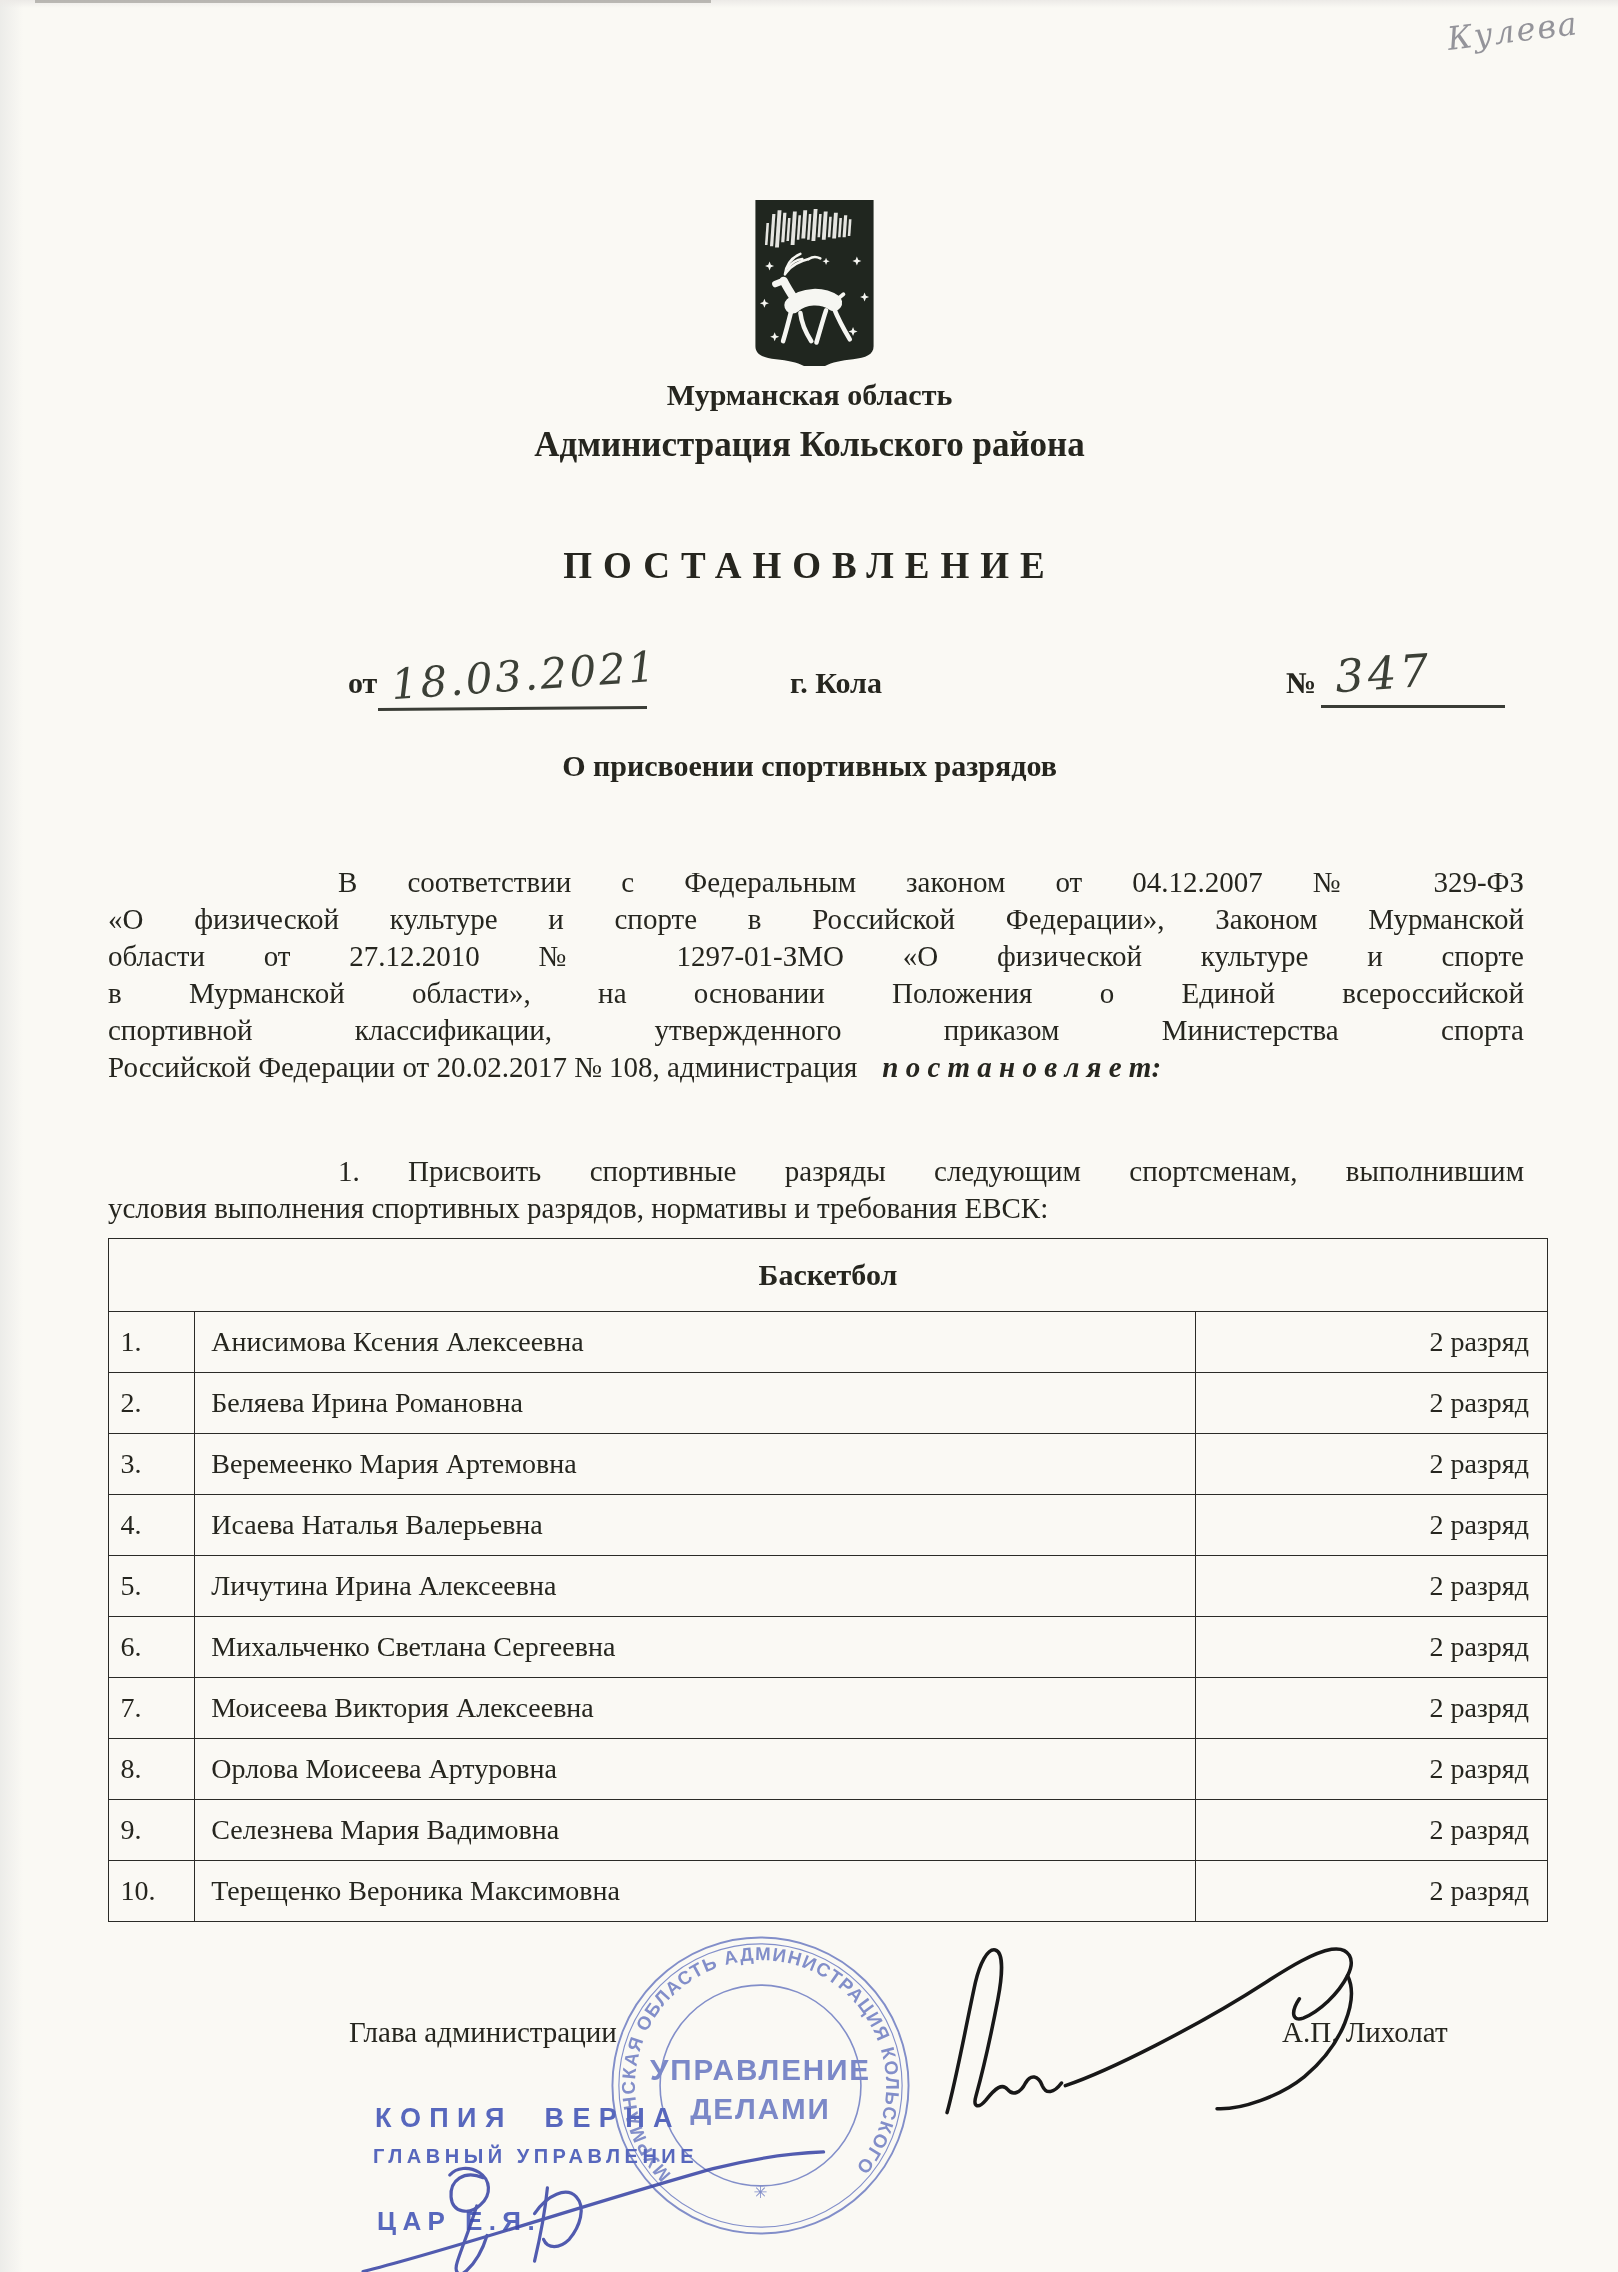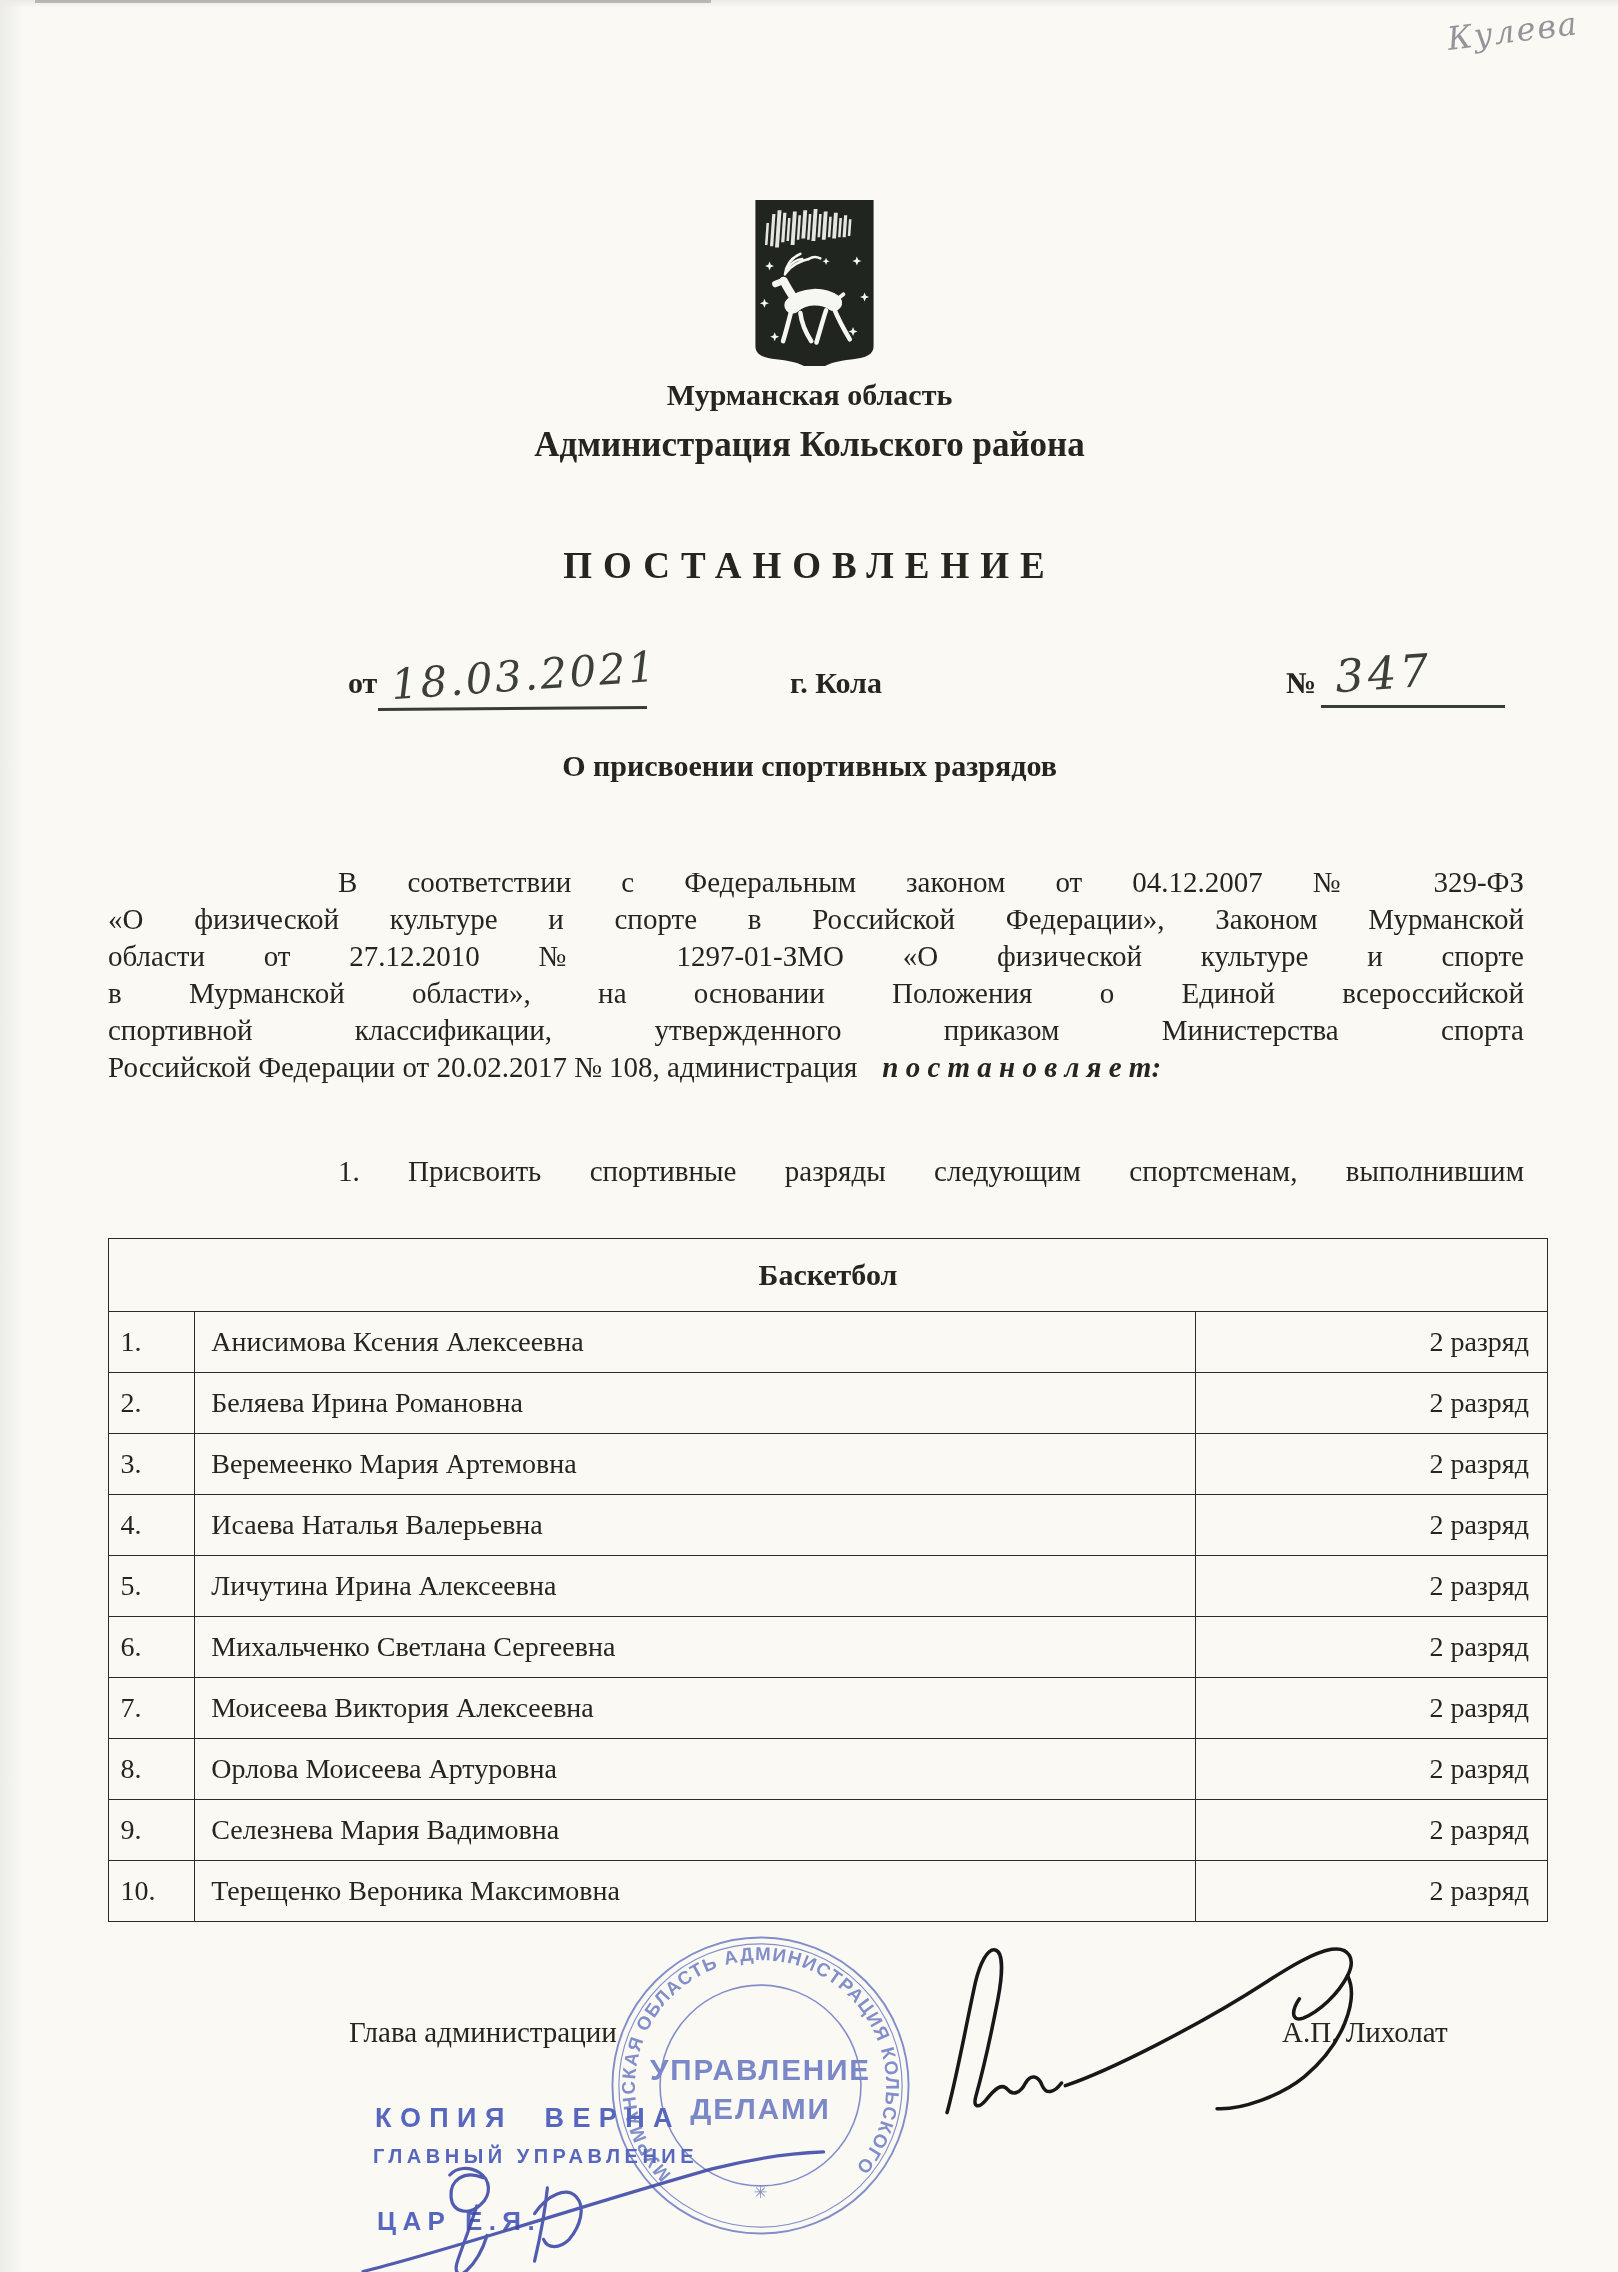--- a/index.html
+++ b/index.html
@@ -139,20 +139,21 @@
     <div class="jline first">В соответствии с Федеральным законом от 04.12.2007 № 329-ФЗ</div>
     <div class="jline">«О физической культуре и спорте в Российской Федерации», Законом Мурманской</div>
     <div class="jline">области от 27.12.2010 № 1297-01-ЗМО «О физической культуре и спорте</div>
     <div class="jline">в Мурманской области», на основании Положения о Единой всероссийской</div>
     <div class="jline">спортивной классификации, утвержденного приказом Министерства спорта</div>
     <div class="jline last"><span>Российской Федерации от 20.02.2017 № 108, администрация</span><span class="bold-sp">п о с т а н о в л я е т:</span></div>
   </div>
 
   <div class="bodytext para2">
     <div class="jline first">1. Присвоить спортивные разряды следующим спортсменам, выполнившим</div>
+    <div class="jline last">условия выполнения спортивных разрядов, нормативы и требования ЕВСК:</div>
   </div>
 
   <table class="ranks">
     <tbody>
         <tr>
       <th class="sport" colspan="3">Баскетбол</th>
     </tr>
     <tr>
           <td class="num">1.</td>
           <td class="name">Анисимова Ксения Алексеевна</td>

